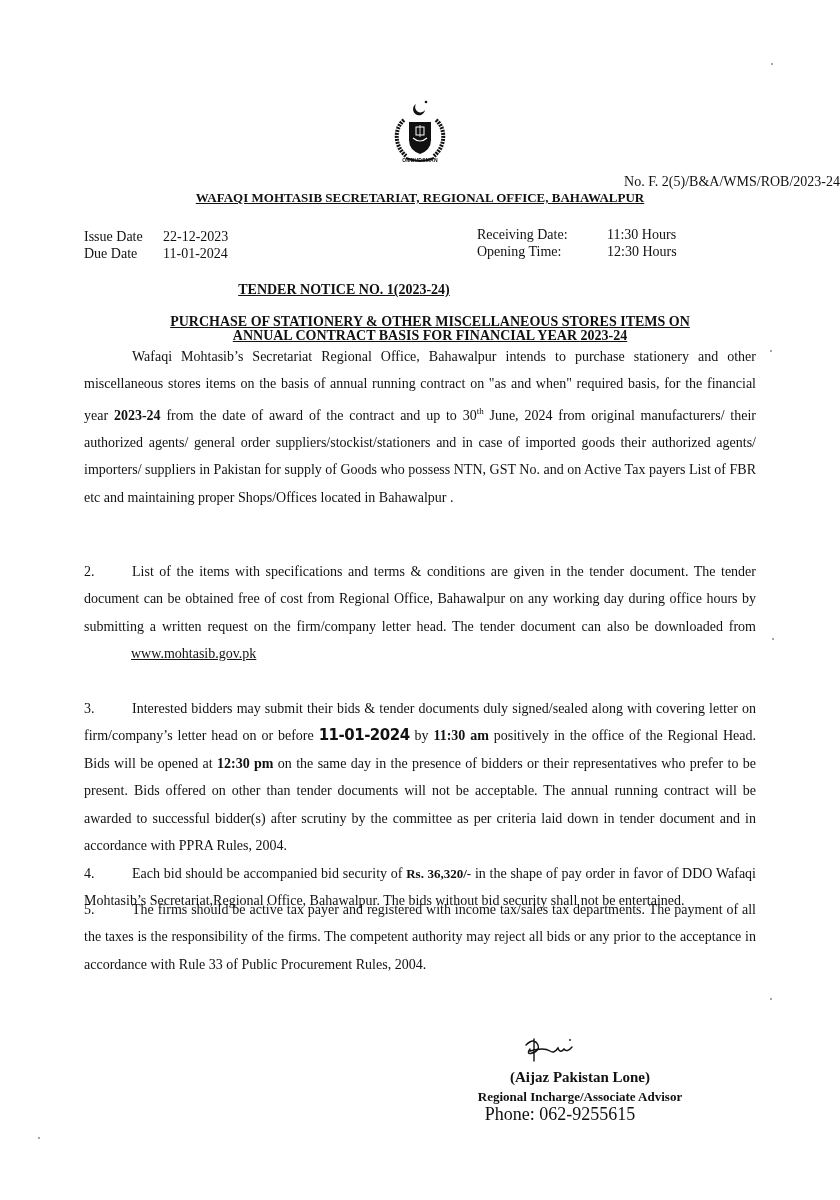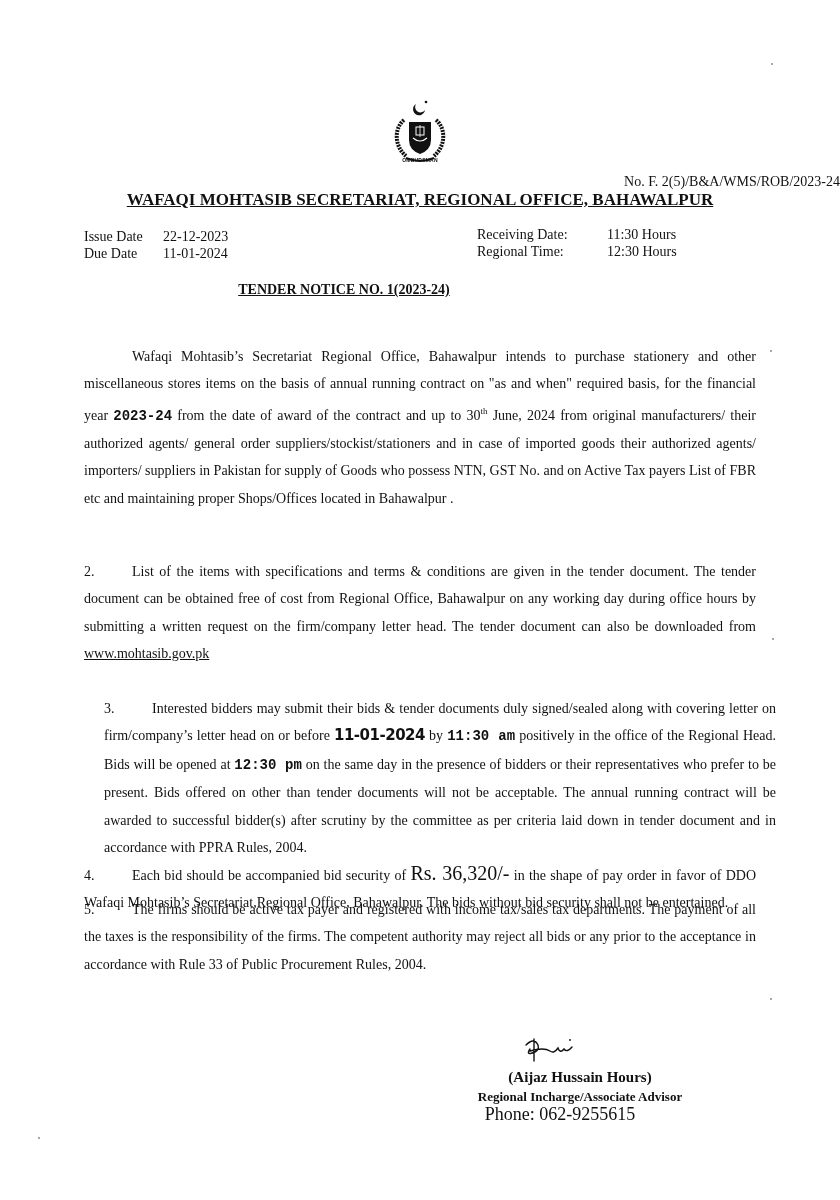--- a/index.html
+++ b/index.html
@@ -6,42 +6,42 @@
     body {
       width: 840px; height: 1200px; position: relative; overflow: hidden;
       font-family: "Liberation Serif", "DejaVu Serif", serif; color: #111;
     }
     .page { position: absolute; left: 0; top: 0; width: 840px; height: 1200px; }
     .emblem { position: absolute; left: 382px; top: 98px; width: 76px; height: 70px; }
     .emblem-caption { position: absolute; left: 380px; top: 157px; width: 80px; text-align: center;
       font-family: "Liberation Sans", sans-serif; font-size: 5px; font-weight: bold; letter-spacing: 0.2px; }
     .ref-no { position: absolute; left: 0; width: 840px; top: 174px; text-align: right; font-size: 14px; }
     .office-title { position: absolute; left: 0; width: 840px; top: 190px; text-align: center;
-      font-size: 17px; font-weight: bold; text-decoration: underline; }
+      font-size: 13px; font-weight: bold; text-decoration: underline; }
     .meta { position: absolute; font-size: 14px; font-weight: normal; line-height: 17px; }
     .meta-left { left: 84px; top: 228px; }
     .meta-right { left: 477px; top: 226px; }
     .meta .row { display: flex; }
     .meta-left .lbl { width: 79px; }
     .meta-right .lbl { width: 130px; }
     .notice-title { position: absolute; left: 0; width: 688px; top: 282px; text-align: center;
       font-size: 14px; font-weight: bold; text-decoration: underline; }
     .subject { position: absolute; left: 120px; width: 620px; top: 315px; text-align: center;
       font-size: 14px; font-weight: bold; text-decoration: underline; line-height: 14px; }
     .para { position: absolute; left: 84px; width: 672px; font-size: 14px; line-height: 27.4px;
       text-align: justify; }
     .para .num { display: inline-block; width: 48px; }
     .p1 { top: 343px; text-indent: 48px; }
     .p2 { top: 558px; }
-    .p3 { top: 695px; margin-left: 20px; }
+    .p3 { top: 695px; }
     .p4 { top: 860px; }
     .p5 { top: 896px; }
-    .para b { font-weight: bold; font-family: Liberation Mono, monospace; }
-    .para .big { font-size: 20px; font-weight: normal; }
-    .para a { color: #111; text-decoration: underline; }
+    .para b { font-weight: bold; }
+    .para .big { font-size: 13px; font-weight: bold; }
+    .para a { color: #111; text-decoration: underline; margin-left: 47px; }
     .hand { font-family: "DejaVu Sans", sans-serif; font-weight: bold; font-size: 15px; letter-spacing: -0.5px; }
     .sig-mark { position: absolute; left: 520px; top: 1035px; width: 60px; height: 32px; }
     .sign-block { position: absolute; left: 430px; width: 300px; top: 1068px; text-align: center; }
     .sign-name { font-size: 15px; font-weight: bold; line-height: 19px; }
     .sign-title { font-size: 13px; font-weight: bold; line-height: 19px; }
     .sign-phone { font-size: 18px; line-height: 17px; margin-left: -40px; }
     .speck { position: absolute; width: 2px; height: 2px; background: #888; border-radius: 1px; }
   </style>
 </head>
 <body>
@@ -78,43 +78,47 @@
       <span class="lbl">Due Date</span>
       <span>11-01-2024</span>
     </div>
   </div>
   <div class="meta meta-right">
     <div class="row">
       <span class="lbl">Receiving Date:</span>
       <span>11:30 Hours</span>
     </div>
     <div class="row">
-      <span class="lbl">Regional Time:</span>
+      <span class="lbl">Opening Time:</span>
       <span>12:30 Hours</span>
     </div>
   </div>
 
   <div class="notice-title">TENDER NOTICE NO. 1(2023-24)</div>
+  <div class="subject">
+    <div>PURCHASE OF STATIONERY &amp; OTHER MISCELLANEOUS STORES ITEMS ON</div>
+    <div>ANNUAL CONTRACT BASIS FOR FINANCIAL YEAR 2023-24</div>
+  </div>
 
   <div class="para p1"><span>Wafaqi Mohtasib’s Secretariat Regional Office, Bahawalpur  intends to purchase stationery and other miscellaneous stores items on the basis of annual running contract on "as and when" required basis, for the financial year </span><b>2023-24</b><span> from the date of award of the contract and up to 30</span><sup style="font-size:9px">th</sup><span> June, 2024 from original manufacturers/ their authorized agents/ general order suppliers/stockist/stationers and in case of imported goods their authorized agents/ importers/ suppliers in Pakistan for supply of Goods who possess NTN, GST No. and on Active Tax payers List of FBR etc and maintaining proper Shops/Offices located in Bahawalpur .</span></div>
 
   <div class="para p2"><span class="num">2.</span><span>List of the items with specifications and terms &amp; conditions are given in the tender document. The tender document can be obtained free of cost from Regional Office, Bahawalpur on any working day during office hours by submitting a written request on the firm/company letter head. The tender document can also be downloaded from </span><a>www.mohtasib.gov.pk</a></div>
 
   <div class="para p3"><span class="num">3.</span><span>Interested bidders may submit their bids &amp; tender documents duly signed/sealed along with covering letter on firm/company’s letter head on or before </span><span class="hand">11-01-2024</span><span> by </span><b>11:30 am</b><span> positively in the office of the Regional Head. Bids will be opened at </span><b>12:30 pm</b><span> on the same day in the presence of bidders or their representatives who prefer to be present. Bids offered on other than tender documents will not be acceptable. The annual running contract will be awarded to successful bidder(s) after scrutiny by the committee as per criteria laid down in tender document and in accordance with PPRA Rules, 2004.</span></div>
 
   <div class="para p4"><span class="num">4.</span><span>Each bid should be accompanied bid security of </span><span class="big">Rs. 36,320/-</span><span> in the shape of pay order in favor of  DDO Wafaqi Mohtasib’s Secretariat,Regional Office, Bahawalpur. The bids without bid security shall not be entertained.</span></div>
 
   <div class="para p5"><span class="num">5.</span><span>The firms should be active tax payer and registered with income tax/sales tax departments. The payment of all the taxes is the responsibility of the firms. The competent authority may reject all bids or any prior to the acceptance in accordance with Rule 33 of Public Procurement Rules, 2004.</span></div>
 
   <svg class="sig-mark" viewBox="0 0 60 32">
     <path d="M6 10 q8 -8 12 0 q2 6 -6 8 q-6 2 -2 -4 M14 4 v22 M10 16 q14 -4 20 0 q4 3 8 -3 q2 6 6 1 q3 4 8 -2" stroke="#111" stroke-width="1.4" fill="none" stroke-linecap="round"></path>
     <circle cx="50" cy="5" r="0.9" fill="#111"></circle>
   </svg>
   <div class="sign-block">
-    <div class="sign-name">(Aijaz Hussain Hours)</div>
+    <div class="sign-name">(Aijaz Pakistan Lone)</div>
     <div class="sign-title">Regional Incharge/Associate Advisor</div>
     <div class="sign-phone">Phone: 062-9255615</div>
   </div>
 
   <div class="speck" style="left:771px;top:63px"></div>
   <div class="speck" style="left:770px;top:350px"></div>
   <div class="speck" style="left:772px;top:638px"></div>
   <div class="speck" style="left:770px;top:998px"></div>
   <div class="speck" style="left:38px;top:1137px"></div>
 </div>

